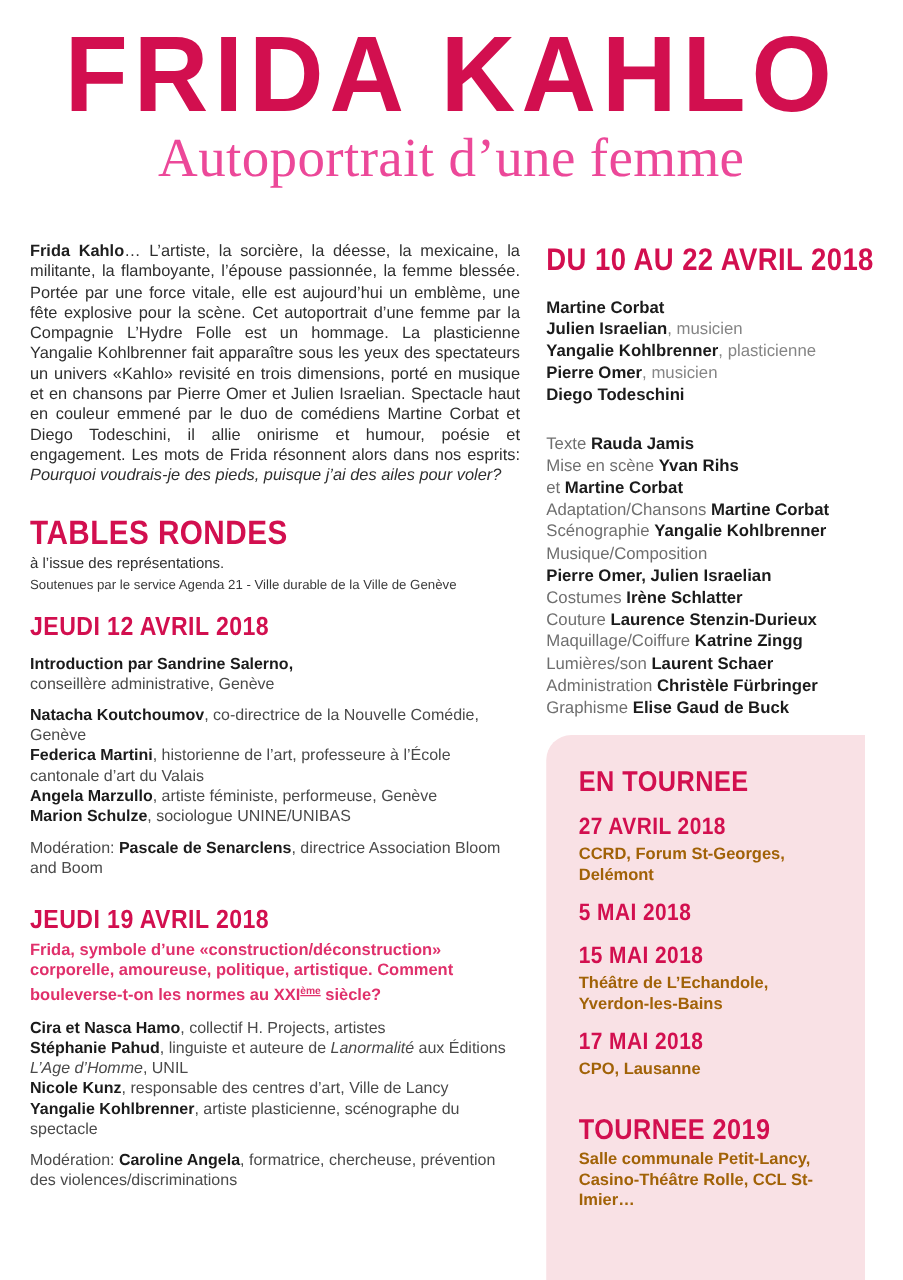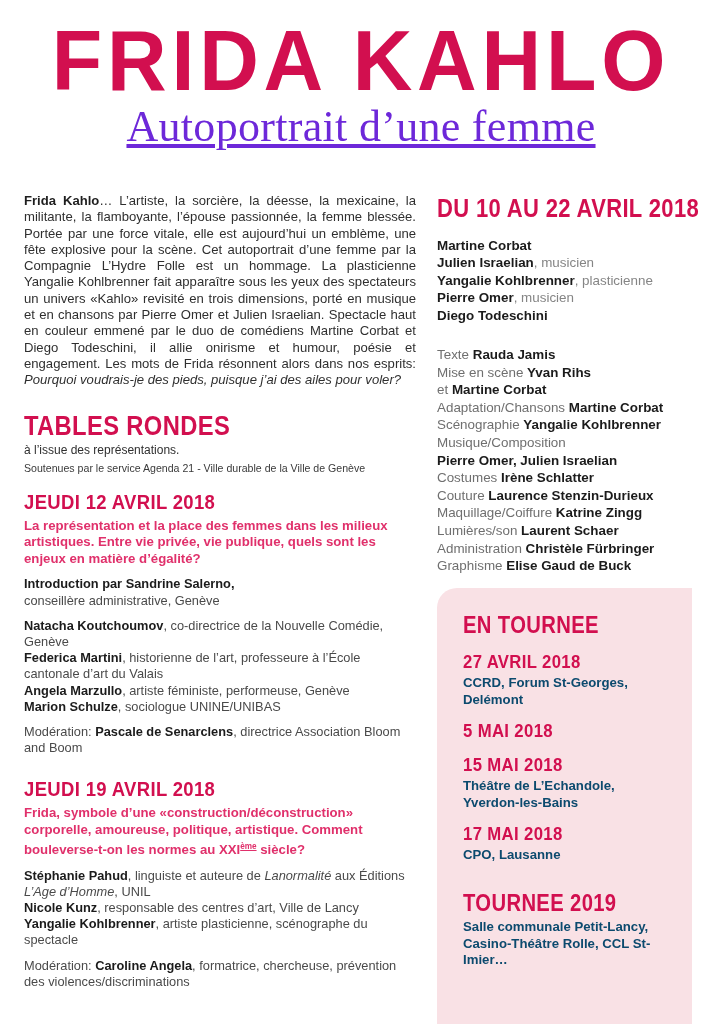--- a/index.html
+++ b/index.html
@@ -32,25 +32,24 @@
     transform: scaleX(0.96);
     transform-origin: center top;
     margin: 0;
     white-space: nowrap;
   }
   #subtitle {
     font-family: "Liberation Serif", serif;
     font-weight: normal;
     font-size: 44px;
     line-height: 1.04;
-    color: #6d28d9;
+    color: #ec4899;
     margin: 2px 0 0 0;
     letter-spacing: 0.3px;
     white-space: nowrap;
-    text-decoration: underline;
   }
 
   
   #columns {
     position: absolute;
     top: 193px;
     left: 0;
     width: 722px;
     height: 836px;
   }
@@ -149,21 +148,21 @@
     height: 436px;
     background: #F9E1E5;
     border-top-left-radius: 20px;
     box-sizing: border-box;
     padding: 24px 20px 0 26px;
   }
   .tour-venue {
     font-size: 13.2px;
     line-height: 16.6px;
     font-weight: bold;
-    color: #0c4a6e;
+    color: #a16207;
     margin: 2px 0 0 0;
   }
   .tour-venue i { font-style: italic; }
   .tour-entry { margin-top: 11px; }
   sup { font-size: 0.62em; vertical-align: super; text-decoration: underline; }
 </style>
 </head>
 <body>
 
 <div id="poster-title-block">
@@ -179,21 +178,20 @@
 
     <div style="height:22px"></div>
 
     <div class="heading-cond" id="tables-rondes-title">TABLES RONDES</div>
     <p class="sub-line">à l’issue des représentations.</p>
     <p class="small-note">Soutenues par le service Agenda 21 - Ville durable de la Ville de Genève</p>
 
     <div style="height:14px"></div>
 
     <div class="heading-cond date-heading">JEUDI 12 AVRIL 2018</div>
-    <p class="pink-blurb">La représentation et la place des femmes dans les milieux artistiques. Entre vie privée, vie publique, quels sont les enjeux en matière d’égalité?</p>
 
     <div class="speaker-group">
       <p class="speaker"><b>Introduction par Sandrine Salerno,</b></p>
       <p class="speaker">conseillère administrative, Genève</p>
     </div>
 
     <div class="speaker-group">
       <p class="speaker"><b>Natacha Koutchoumov</b><span>, co-directrice de la Nouvelle Comédie, Genève</span></p>
       <p class="speaker"><b>Federica Martini</b><span>, historienne de l’art, professeure à l’École cantonale d’art du Valais</span></p>
       <p class="speaker"><b>Angela Marzullo</b><span>, artiste féministe, performeuse, Genève</span></p>
@@ -201,20 +199,21 @@
     </div>
 
     <p class="speaker speaker-group"><span>Modération: </span><b>Pascale de Senarclens</b><span>, directrice Association Bloom and Boom</span></p>
 
     <div style="height:20px"></div>
 
     <div class="heading-cond date-heading">JEUDI 19 AVRIL 2018</div>
     <p class="pink-blurb"><span>Frida, symbole d’une «construction/déconstruction» corporelle, amoureuse, politique, artistique. Comment bouleverse-t-on les normes au XXI</span><sup>ème</sup><span> siècle?</span></p>
 
     <div class="speaker-group">
+      <p class="speaker"><b>Cira et Nasca Hamo</b><span>, collectif H. Projects, artistes</span></p>
       <p class="speaker"><b>Stéphanie Pahud</b><span>, linguiste et auteure de </span><i>Lanormalité</i><span> aux Éditions </span><i>L’Age d’Homme</i><span>, UNIL</span></p>
       <p class="speaker"><b>Nicole Kunz</b><span>, responsable des centres d’art, Ville de Lancy</span></p>
       <p class="speaker"><b>Yangalie Kohlbrenner</b><span>, artiste plasticienne, scénographe du spectacle</span></p>
     </div>
 
     <p class="speaker speaker-group"><span>Modération: </span><b>Caroline Angela</b><span>, formatrice, chercheuse, prévention des violences/discriminations</span></p>
 
   </div>
 
   <div id="right-col">

